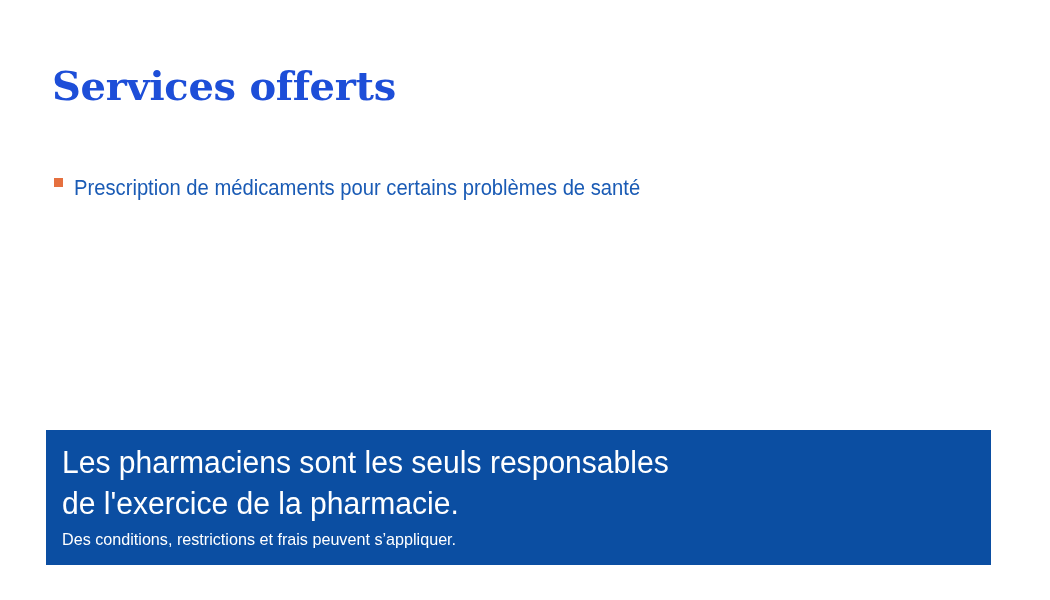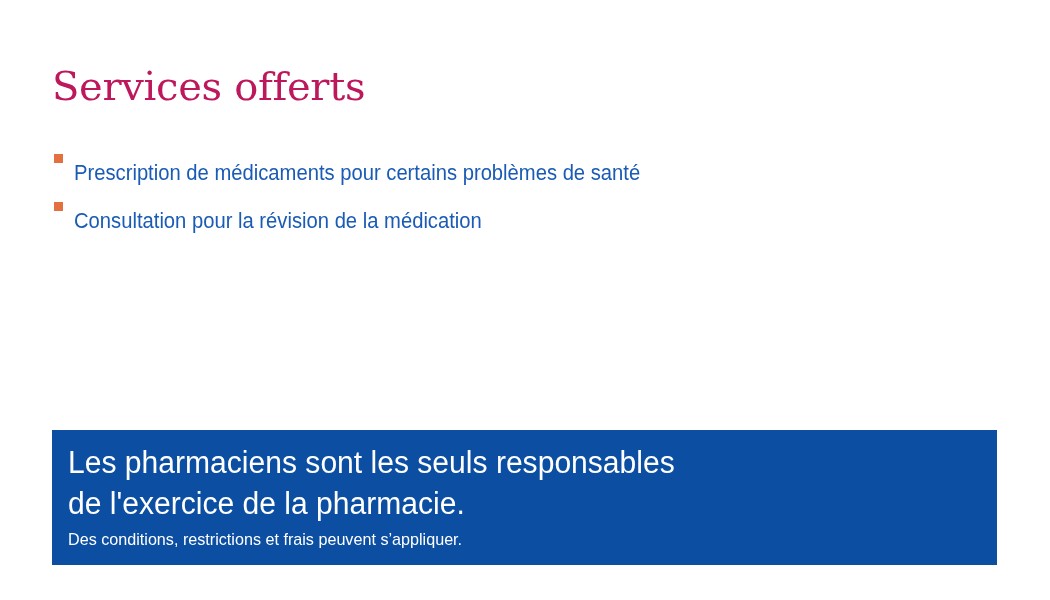--- a/index.html
+++ b/index.html
@@ -19,44 +19,45 @@
     height: 600px;
     background: #ffffff;
   }
 
   
   .slide-title {
     position: absolute;
     left: 52px;
     top: 62px;
     font-family: "DejaVu Serif", "Liberation Serif", serif;
-    font-weight: normal;
+    font-weight: bold;
     font-size: 40px;
     line-height: 48px;
     letter-spacing: -0.3px;
-    color: #be185d;
+    color: #1d4ed8;
     white-space: nowrap;
   }
 
   
   .bullet-list {
     position: absolute;
     left: 52px;
     top: 140px;
     width: 980px;
     margin: 0;
     padding: 0;
     list-style: none;
   }
   .bullet-item {
     position: relative;
     display: flex;
-    align-items: flex-end;
+    align-items: center;
     height: 48px;
     padding-left: 22px;
+    margin-top: 24px;
   }
   .bullet-marker {
     position: absolute;
     left: 2px;
     top: 14px;
     width: 9px;
     height: 9px;
     background: #E5703F;
   }
   .bullet-text {
@@ -65,21 +66,21 @@
     line-height: 30px;
     color: #1A5BB5;
     white-space: nowrap;
     transform: scaleX(0.94);
     transform-origin: left center;
   }
 
   
   .highlight-box {
     position: absolute;
-    left: 52px;
+    left: 46px;
     top: 430px;
     width: 945px;
     height: 135px;
     background: #0B4EA2;
     box-sizing: border-box;
     padding: 12px 0 0 16px;
   }
   .box-headline {
     font-family: "Liberation Sans", sans-serif;
     font-weight: 300;
@@ -114,24 +115,20 @@
   <ul class="bullet-list">
 
     <li class="bullet-item">
       <span class="bullet-marker"></span>
       <span class="bullet-text">Prescription de médicaments pour certains problèmes de santé</span>
     </li>
 
 
 
 
-    <li class="bullet-item">
-      <span class="bullet-marker"></span>
-      <span class="bullet-text">Consultation pour la révision de la médication</span>
-    </li>
 
   </ul>
 
   <div class="highlight-box">
     <div class="box-headline">
       <span class="box-headline-line">Les pharmaciens sont les seuls responsables</span>
       <span class="box-headline-line">de l'exercice de la pharmacie.</span>
     </div>
     <div class="box-note">Des conditions, restrictions et frais peuvent s’appliquer.</div>
   </div>

